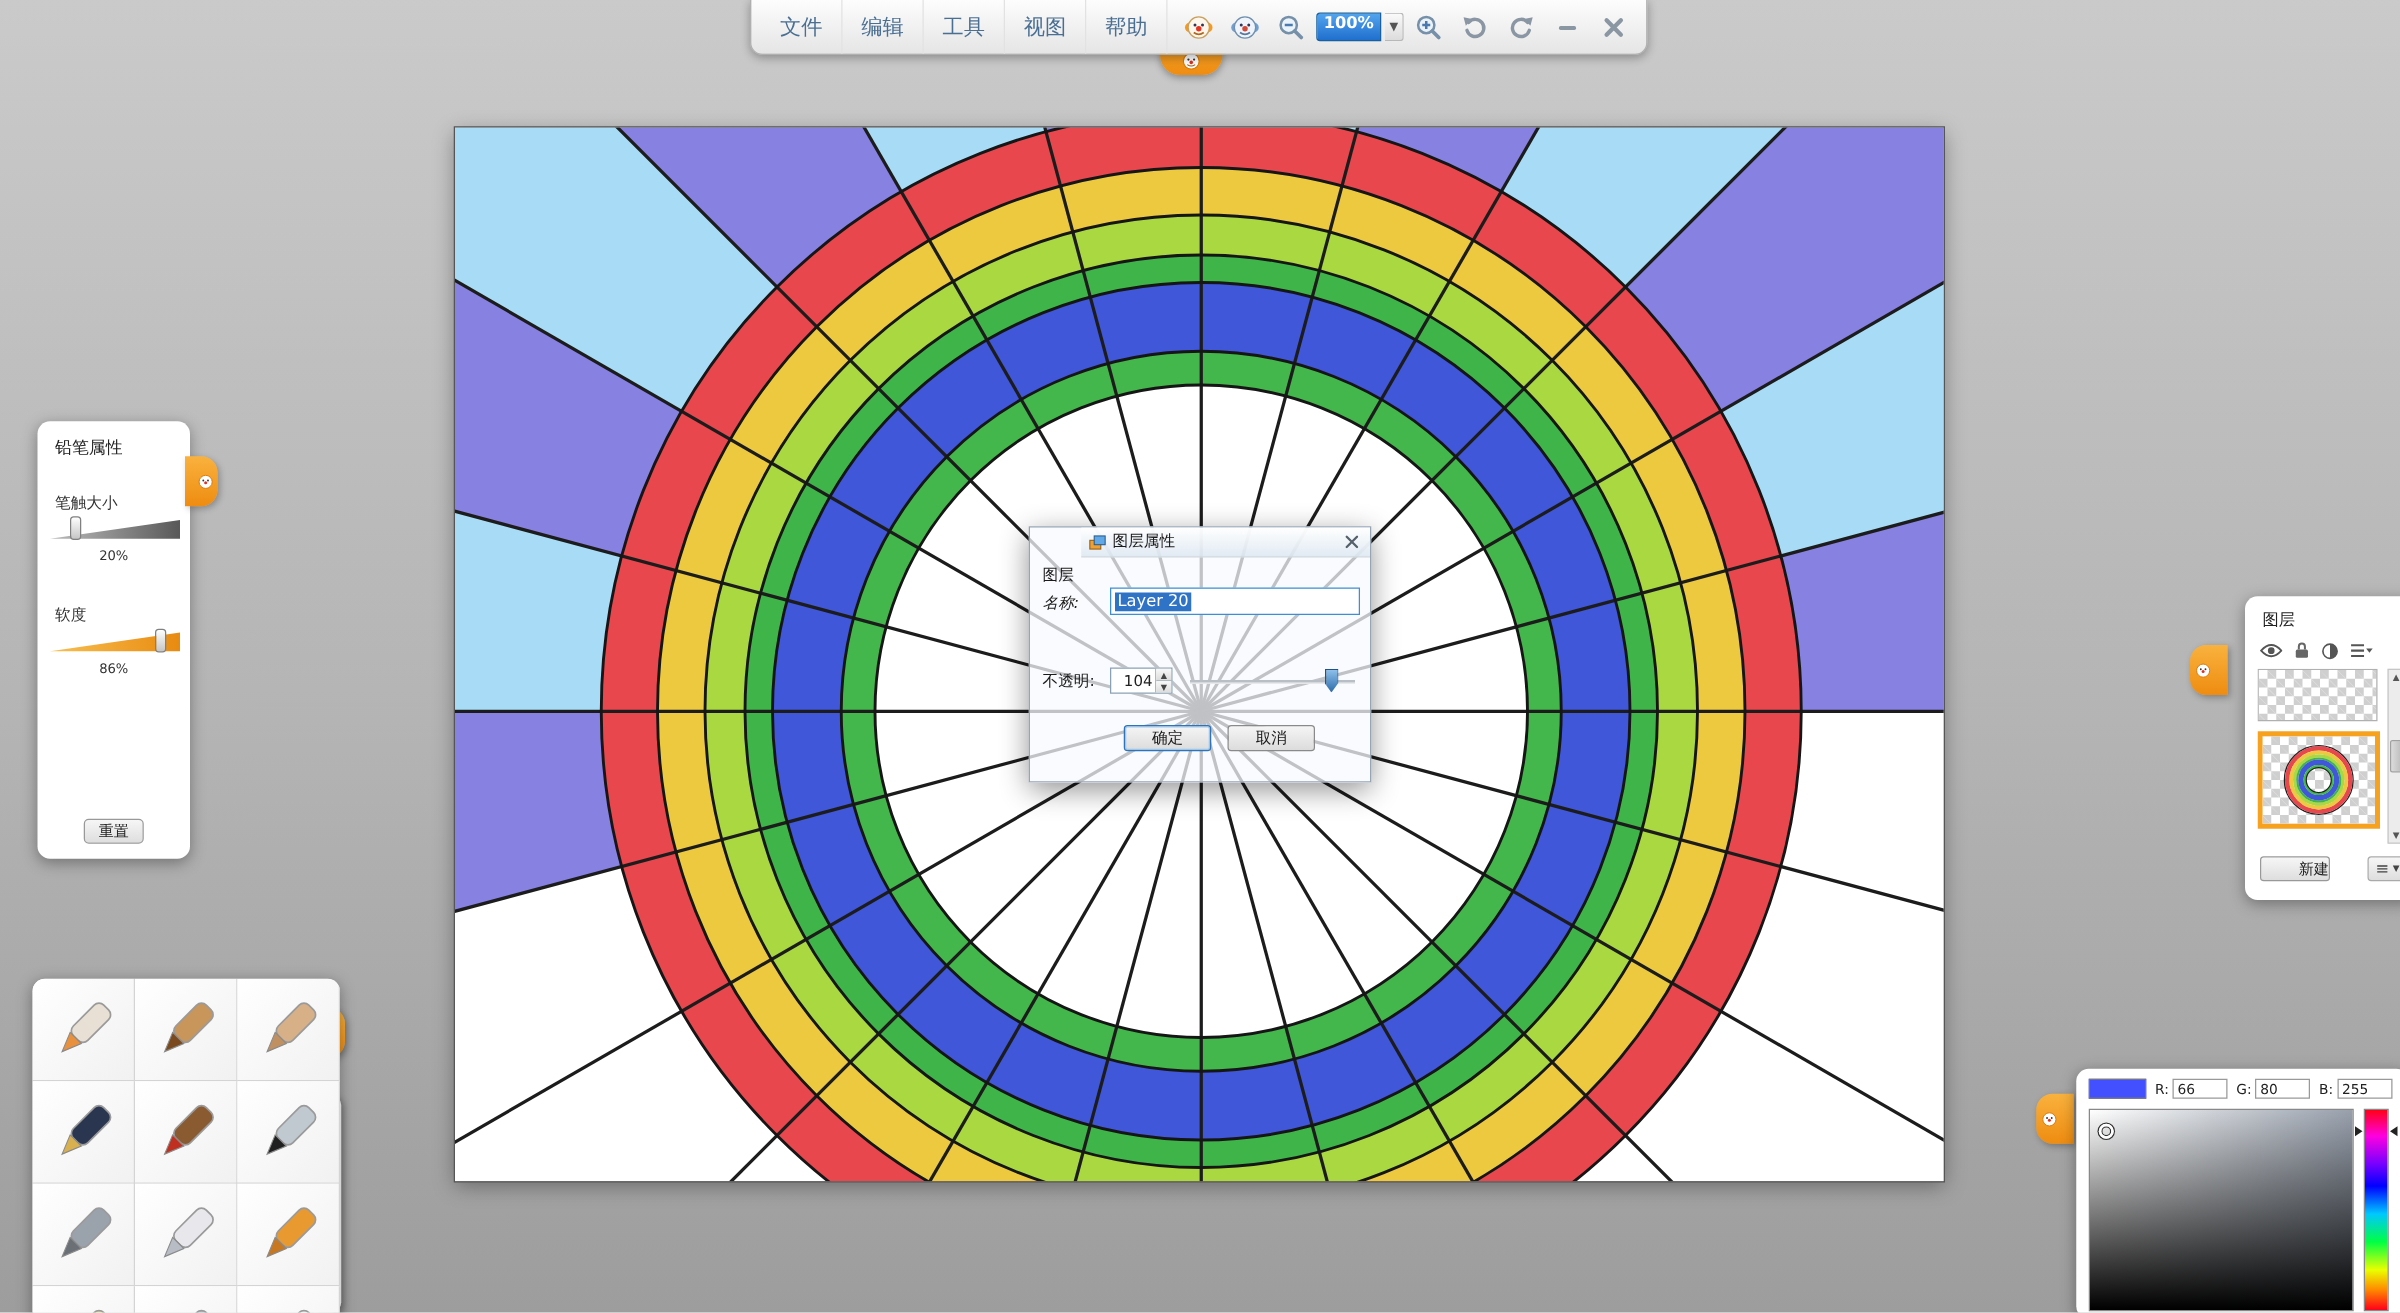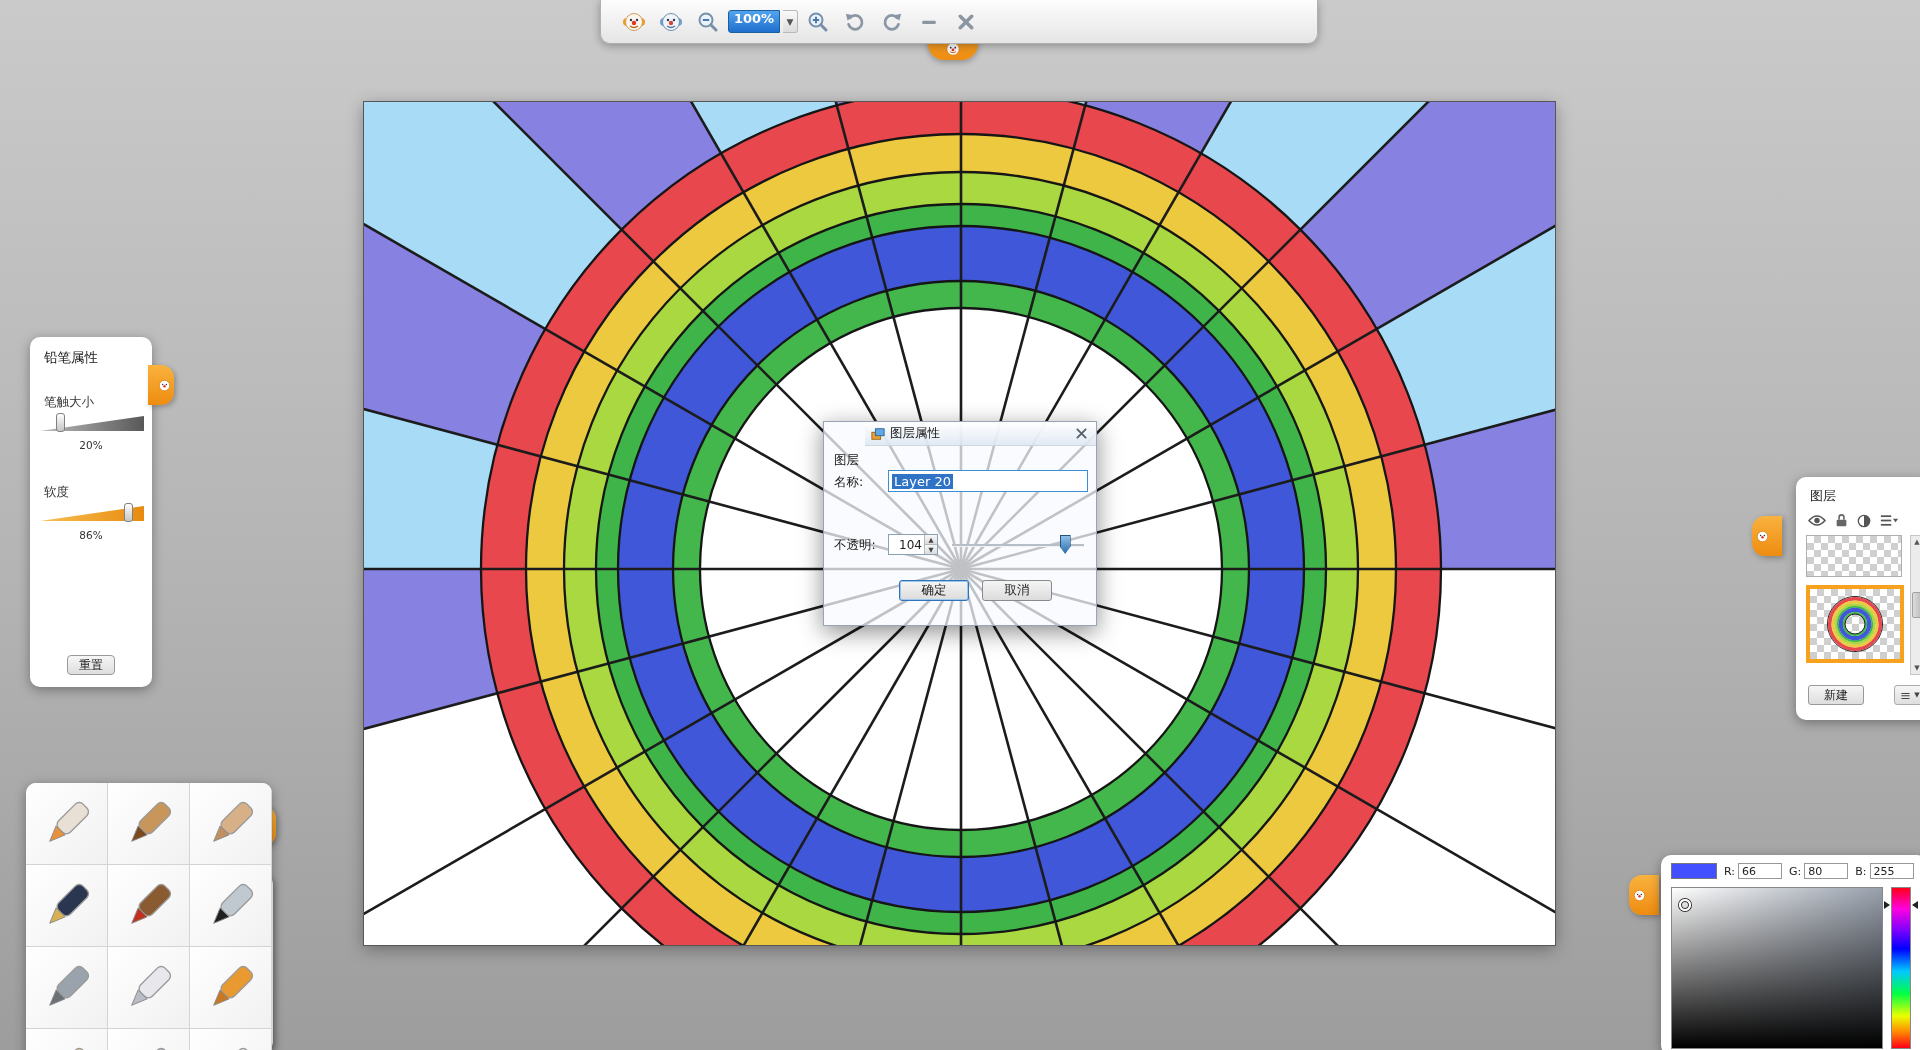--- a/index.html
+++ b/index.html
@@ -68,21 +68,21 @@
 .layers-tab{left:1752px;top:516px;}
 .lp-title{padding:10px 0 0 14px;font-size:13px;color:#222;}
 .lp-icons{position:absolute;top:36px;left:12px;display:flex;gap:9px;align-items:center;}
 .lp-list{position:absolute;left:10px;top:58px;width:102px;height:140px;overflow:hidden;}
 .checker{background-color:#fff;background-image:linear-gradient(45deg,#cfcfcf 25%,transparent 25%,transparent 75%,#cfcfcf 75%),linear-gradient(45deg,#cfcfcf 25%,transparent 25%,transparent 75%,#cfcfcf 75%);background-size:14px 14px;background-position:0 0,7px 7px;}
 .lp-row1{width:96px;height:42px;border:1px solid #b0b0b0;}
 .lp-row2{margin-top:8px;width:98px;height:78px;border:4px solid #f6a21f;position:relative;}
 .lp-row2 svg{position:absolute;left:0;top:0;}
 .lp-scroll{position:absolute;left:114px;top:58px;width:14px;height:140px;background:#ececec;border:1px solid #c6c6c6;display:flex;flex-direction:column;justify-content:space-between;align-items:center;font-size:7px;color:#555;padding:2px 0;}
 .lp-scroll .sthumb{width:10px;height:26px;background:linear-gradient(90deg,#dcdcdc,#bdbdbd);border:1px solid #a0a0a0;border-radius:2px;}
-.lp-new{position:absolute;left:12px;top:208px;width:56px;height:20px;background:linear-gradient(#f6f6f6,#dedede);border:1px solid #999;border-radius:3px;font-size:12px;font-family:inherit;color:#222;}
+.lp-new{position:absolute;left:12px;top:208px;width:56px;height:20px;background:linear-gradient(#f6f6f6,#dedede);border:1px solid #999;border-radius:3px;font-size:12px;font-family:inherit;color:#222;text-align:right;}
 .lp-menu{position:absolute;left:98px;top:208px;width:32px;height:20px;display:flex;align-items:center;justify-content:center;gap:3px;border:1px solid #aaa;border-radius:3px;background:linear-gradient(#f6f6f6,#dedede);font-size:10px;color:#444;}
 
 
 .color-panel{left:1641px;top:855px;width:266px;height:200px;}
 .color-tab{left:1629px;top:875px;}
 .cp-row{display:flex;align-items:center;padding:8px 8px 0 10px;}
 .cp-swatch{width:46px;height:16px;border:1px solid #777;}
 .cp-lbl{font-size:11px;color:#222;margin-left:7px;margin-right:3px;}
 .cp-input{width:44px;height:16px;background:#fff;border:1px solid #999;font-size:11px;display:flex;align-items:center;padding-left:3px;}
 .cp-sv{position:absolute;left:10px;top:32px;width:212px;height:162px;border:1px solid #888;background:linear-gradient(to bottom,rgba(0,0,0,0) 0%,#000 100%),linear-gradient(to right,#ffffff,#98a0ac);}
@@ -100,20 +100,27 @@
   <div class="logo-tab">
     <svg viewBox="0 0 20 20" width="18" height="18">
         <circle cx="10" cy="10" r="7" fill="#fff" stroke="#d87808"></circle>
         <circle cx="7.5" cy="8.5" r="1" fill="#333"></circle>
         <circle cx="12.5" cy="8.5" r="1" fill="#333"></circle>
         <circle cx="10" cy="11" r="1.6" fill="#e03020"></circle>
         <path d="M6.5 13 Q10 15.5 13.5 13" stroke="#b05808" fill="none"></path>
       </svg>
   </div>
   <div class="toolbar">
+    <div class="menu">
+        <span class="menu-item">文件</span>
+        <span class="menu-item">编辑</span>
+        <span class="menu-item">工具</span>
+        <span class="menu-item">视图</span>
+        <span class="menu-item">帮助</span>
+      </div>
     <div class="tool-icons">
       <span class="tbtn">
         <svg viewBox="0 0 24 24" width="24" height="24">
             <circle cx="5" cy="12" r="4" fill="#f59a1e"></circle>
             <circle cx="19" cy="12" r="4" fill="#f59a1e"></circle>
             <circle cx="12" cy="12" r="8.5" fill="#fdf6ec" stroke="#c8a060"></circle>
             <circle cx="9" cy="10" r="1.2" fill="#335"></circle>
             <circle cx="15" cy="10" r="1.2" fill="#335"></circle>
             <circle cx="12" cy="13" r="2.2" fill="#e23423"></circle>
             <path d="M8 16 Q12 19 16 16" stroke="#b06a20" stroke-width="1.4" fill="none"></path>
@@ -238,21 +245,21 @@
           <rect x="5" y="2" width="10" height="8" fill="#60a8e8" stroke="#2a6090"></rect>
         </svg>
       <span>图层属性</span>
       <span class="dlg-close">
         <svg viewBox="0 0 12 12" width="11" height="11">
             <path d="M1.5 1.5 L10.5 10.5 M10.5 1.5 L1.5 10.5" stroke="#55606a" stroke-width="2" stroke-linecap="round"></path>
           </svg>
       </span>
     </div>
     <div class="dlg-label" style="top:30px;">图层</div>
-    <div class="dlg-label" style="top:52px;">名称:</div>
+    <div class="dlg-label" style="top:52px;font-style:italic;">名称:</div>
     <div class="txt-input">
         <span class="sel">Layer 20</span>
       </div>
     <div class="dlg-label" style="top:115px;">不透明:</div>
     <div class="spin">
       <span class="spin-val">104</span>
       <span class="spin-btns">
           <span>▲</span>
           <span>▼</span>
         </span>

